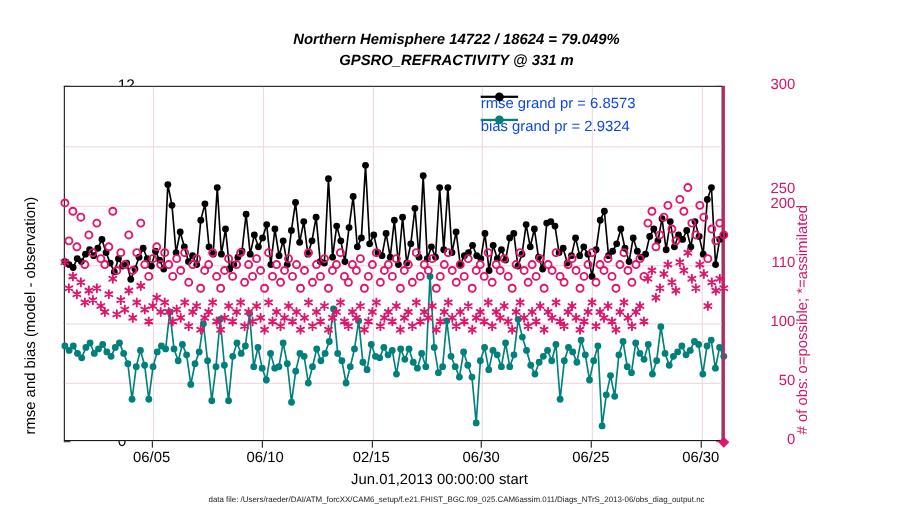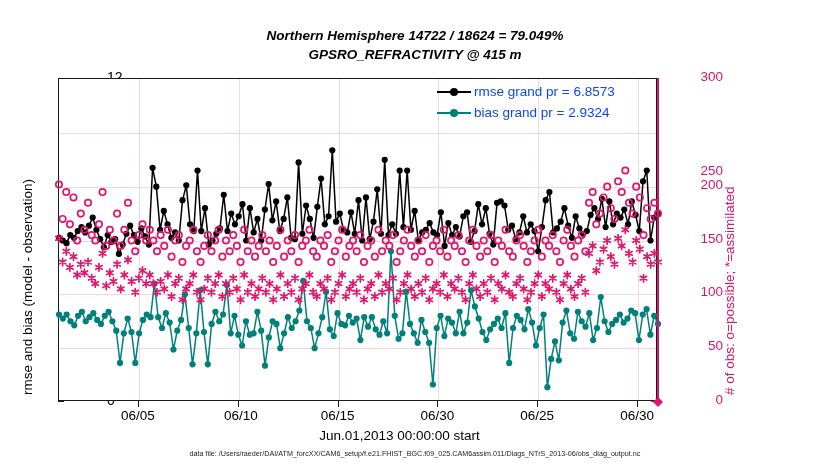--- a/index.html
+++ b/index.html
@@ -63,39 +63,39 @@
     position:absolute;font-size:13.5px;color:#d6156a;white-space:nowrap;
     transform-origin:0 0;transform:rotate(-90deg);
     left:722px;top:395px;
   }
 
   .legend{
     position:absolute;left:437px;top:82px;
     display:flex;flex-direction:column;gap:2px;
     background:transparent;padding:0;
   }
-  .legend-row{display:flex;align-items:center;height:19px;}
+  .legend-row{display:flex;align-items:flex-start;height:19px;flex-direction:column;}
   .legend-swatch{width:34px;height:12px;position:relative;margin-right:3px;}
   .legend-swatch .ln{position:absolute;left:0;top:5px;width:34px;height:2.2px;}
   .legend-swatch .dot{position:absolute;left:13px;top:2px;width:8px;height:8px;border-radius:50%;}
   .legend-label{font-size:13.5px;color:#0d47e8;white-space:nowrap;}
 
   .footer{
     position:absolute;left:0;top:449px;width:830px;text-align:center;
     font-size:7.2px;color:#222;letter-spacing:0px;
   }
 </style>
 </head>
 <body>
 
 <div id="root">
 
   <div class="title-block">
     <div class="title-line">Northern Hemisphere 14722 / 18624 = 79.049%</div>
-    <div class="title-line">GPSRO_REFRACTIVITY @ 415 m</div>
+    <div class="title-line">GPSRO_REFRACTIVITY @ 331 m</div>
   </div>
 
   <div class="ylabel-left">rmse and bias (model - observation)</div>
   <div class="ylabel-right"># of obs: o=possible; *=assimilated</div>
 
   <div id="ticks-layer">
       <div class="ytick-left" style="top: 401px;">0</div>
       <div class="ytick-left-mark" style="top: 401px;"></div>
       <div class="ytick-left" style="top: 347.167px;">2</div>
       <div class="ytick-left-mark" style="top: 347.167px;"></div>
@@ -108,34 +108,34 @@
       <div class="ytick-left" style="top: 131.833px;">10</div>
       <div class="ytick-left-mark" style="top: 131.833px;"></div>
       <div class="ytick-left" style="top: 78px;">12</div>
       <div class="ytick-left-mark" style="top: 78px;"></div>
       <div class="ytick-right" style="top: 401px;">0</div>
       <div class="ytick-right-mark" style="top: 401px; background: rgb(224, 21, 107);"></div>
       <div class="ytick-right" style="top: 347.167px;">50</div>
       <div class="ytick-right-mark" style="top: 347.167px; background: rgb(224, 21, 107);"></div>
       <div class="ytick-right" style="top: 293.333px;">100</div>
       <div class="ytick-right-mark" style="top: 293.333px; background: rgb(224, 21, 107);"></div>
-      <div class="ytick-right" style="top: 239.5px;">150</div>
+      <div class="ytick-right" style="top: 239.5px;">110</div>
       <div class="ytick-right-mark" style="top: 239.5px; background: rgb(224, 21, 107);"></div>
       <div class="ytick-right" style="top: 185.667px;">200</div>
       <div class="ytick-right-mark" style="top: 185.667px; background: rgb(224, 21, 107);"></div>
       <div class="ytick-right" style="top: 131.833px; margin-top: 40px;">250</div>
       <div class="ytick-right-mark" style="top: 131.833px; background: rgb(224, 21, 107);"></div>
       <div class="ytick-right" style="top: 78px;">300</div>
       <div class="ytick-right-mark" style="top: 78px; background: rgb(224, 21, 107);"></div>
       <div class="xtick-mark" style="left: 137.867px;"></div>
       <div class="xtick-label" style="left: 137.867px;">06/05</div>
       <div class="xtick-mark" style="left: 237.7px;"></div>
       <div class="xtick-label" style="left: 241px;">06/10</div>
       <div class="xtick-mark" style="left: 337.533px;"></div>
-      <div class="xtick-label" style="left: 337.533px;">06/15</div>
+      <div class="xtick-label" style="left: 337.533px;">02/15</div>
       <div class="xtick-mark" style="left: 437.367px;"></div>
       <div class="xtick-label" style="left: 437.367px;">06/30</div>
       <div class="xtick-mark" style="left: 537.2px;"></div>
       <div class="xtick-label" style="left: 537.2px;">06/25</div>
       <div class="xtick-mark" style="left: 637.033px;"></div>
       <div class="xtick-label" style="left: 637.033px;">06/30</div>
     </div>
 
   <div class="plot-frame">
     <div id="grid-layer">

